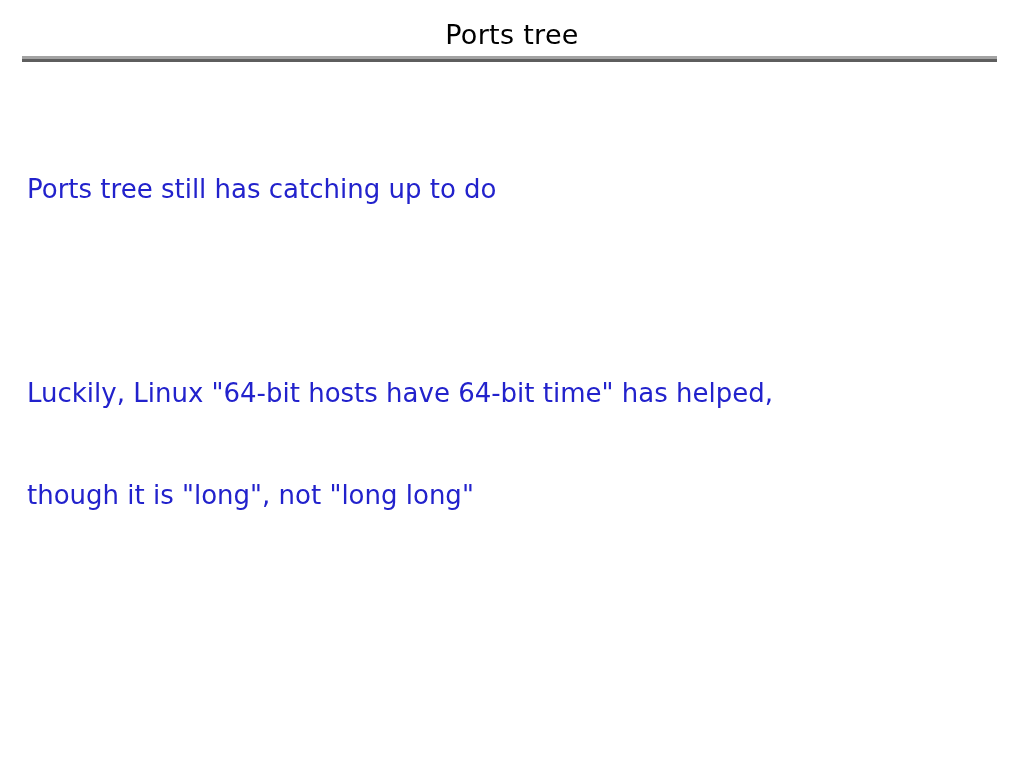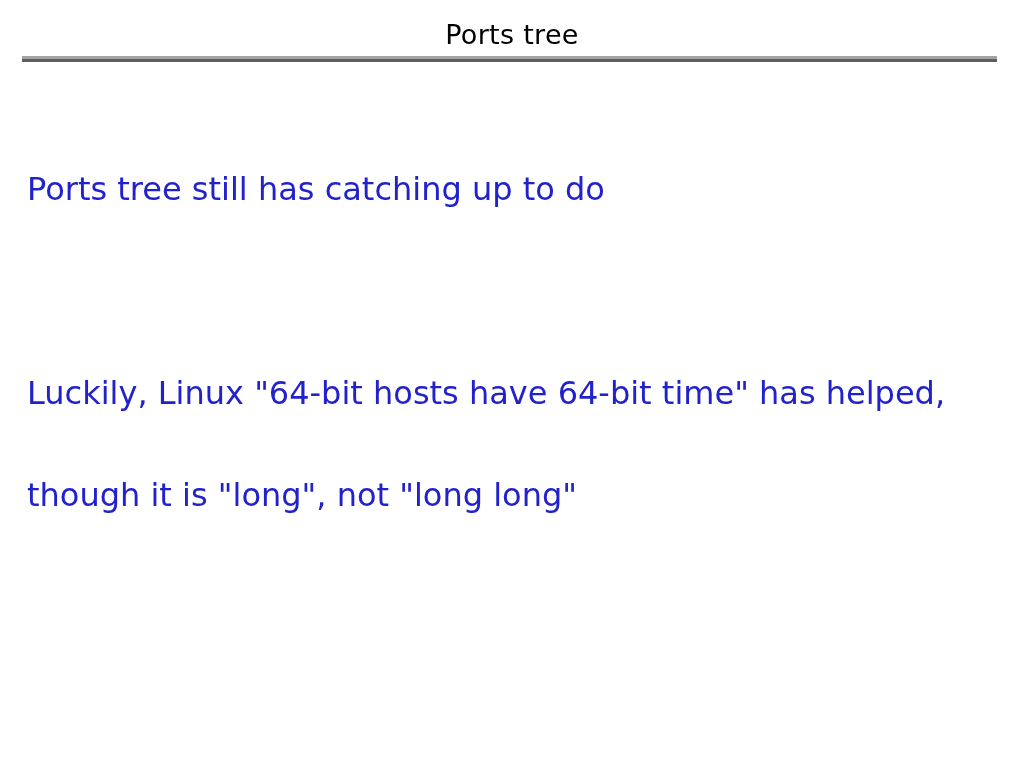--- a/index.html
+++ b/index.html
@@ -74,21 +74,21 @@
   
   .slide-body {
     position: absolute;
     left: 27px;
     top: 104px;
     width: 970px;
   }
 
   .bullet-block {
     font-family: "DejaVu Sans", sans-serif;
-    font-size: 32px;
+    font-size: 26px;
     font-weight: 400;
     line-height: 34px;
     color: #2222cc;
     letter-spacing: 0px;
     white-space: pre-wrap;
     margin: 0;
   }
 
   .bullet-line {
     display: block;

